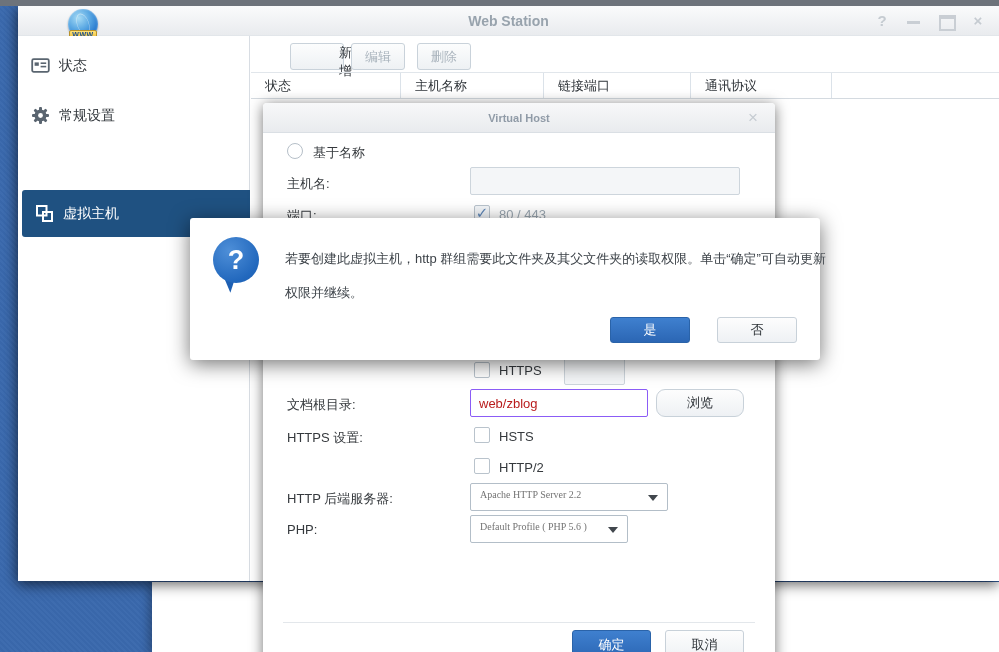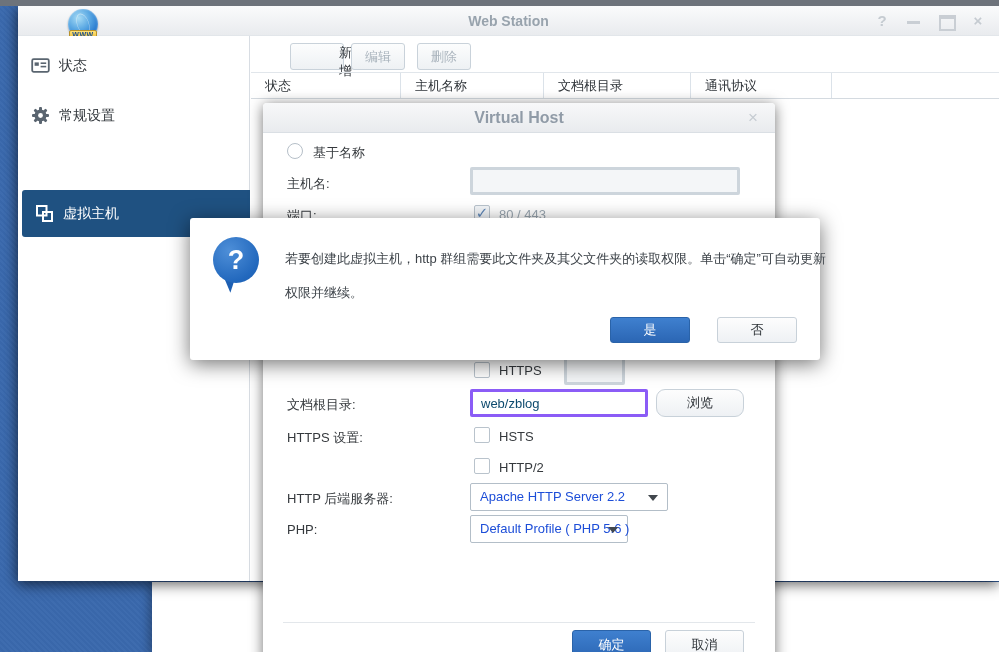--- a/index.html
+++ b/index.html
@@ -55,34 +55,34 @@
   .th { height:100%; line-height:26px; font-size:13px; color:#2e3338; padding-left:14px; border-right:1px solid #dbe2e9; cursor:pointer; }
   
   .btn { border:1px solid #c8d1d9; border-radius:3px; background:linear-gradient(#fdfdfd,#eef1f4);
     font-size:13px; color:#2e3338; cursor:pointer; font-family:inherit; }
   .btn-blue { border:1px solid #2a63a9; border-radius:3px; background:linear-gradient(#3f80cf,#2b66b4);
     color:#fff; font-size:13px; cursor:pointer; font-family:inherit; }
   .checkbox { position:absolute; width:16px; height:16px; background:#fff; border:1px solid #b9c3cc; border-radius:2px; cursor:pointer; }
   .checkbox.checked { background:#f2f5f8; color:#5f87b8; font-size:15px; font-weight:bold; line-height:14px; text-align:center; }
   .radio { position:absolute; width:16px; height:16px; background:#fff; border:1px solid #b6bfc8; border-radius:50%; cursor:pointer; }
   .field-label { position:absolute; font-size:13px; color:#35393d; }
-  .textinput { position:absolute; border:3px solid #8b5cf6; background:#fff; font-size:13px; color:#0c4a6e;
+  .textinput { position:absolute; border:1px solid #8b5cf6; background:#fff; font-size:13px; color:#b91c1c;
     padding:0 8px; font-family:inherit; border-radius:2px; }
   .textinput:disabled, .textinput.disabled { background:#f4f6f8; border-color:#cdd5dc; }
   .dropdown { position:absolute; border:1px solid #b3bec8; background:#fff; border-radius:2px; cursor:pointer; }
-  .dropdown .dval { position:absolute; left:9px; top:5px; font-size:13px; color:#1d4ed8; white-space:nowrap; }
+  .dropdown .dval { position:absolute; left:9px; top:5px; font-size:10px; color:#737373; white-space:nowrap;font-family:Liberation Serif, serif; }
   .dropdown .darrow { position:absolute; right:9px; top:11px; width:0; height:0;
     border-left:5px solid transparent; border-right:5px solid transparent; border-top:6px solid #41474d; }
   
   .vhost { position:absolute; left:263px; top:103px; width:512px; height:580px; background:#fff;
     border-radius:4px 4px 0 0; box-shadow:0 2px 14px rgba(0,0,0,0.55); z-index:3; }
   .vhost-header { position:absolute; left:0; top:0; right:0; height:30px; border-radius:4px 4px 0 0;
     background:linear-gradient(#f7f8f9,#e9ebee); border-bottom:1px solid #dadfe4; }
   .vhost-title { position:absolute; left:0; right:0; top:0; line-height:30px; text-align:center;
-    font-size:16px; font-weight:bold; color:#909ba7; }
+    font-size:11px; font-weight:bold; color:#909ba7; }
   .vhost-close { position:absolute; right:12px; top:5px; width:20px; height:20px; color:#c6ccd2;
     font-size:17px; line-height:20px; text-align:center; cursor:pointer; }
   .divider { position:absolute; height:1px; background:#e3e7eb; }
   
   .confirm { position:absolute; left:190px; top:218px; width:630px; height:142px; background:#fff;
     border-radius:3px; box-shadow:0 4px 20px rgba(0,0,0,0.55); z-index:4; }
   .qbubble { position:absolute; left:23px; top:19px; width:46px; height:46px; }
   .qbubble .circ { position:absolute; inset:0; border-radius:50%;
     background:radial-gradient(circle at 35% 30%, #4e8fd8, #2268bd 70%, #1c5cae 100%);
     color:#fff; font-size:27px; font-weight:bold; text-align:center; line-height:46px; }
@@ -156,21 +156,21 @@
 
   <div class="content">
     <div class="toolbar">
       <button class="tbtn" style="left:39px;padding-left:48px;">新增</button>
       <button class="tbtn" style="left:100px;" disabled="">编辑</button>
       <button class="tbtn" style="left:166px;" disabled="">删除</button>
     </div>
     <div class="thead">
       <div class="th" style="width:150px;">状态</div>
       <div class="th" style="width:143px;">主机名称</div>
-      <div class="th" style="width:147px;">文档根目录</div>
+      <div class="th" style="width:147px;">链接端口</div>
       <div class="th" style="width:141px;">通讯协议</div>
       <div class="th" style="flex:1; border-right:none;"></div>
     </div>
   </div>
 </div>
 
 <div class="vhost">
   <div class="vhost-header">
     <div class="vhost-title">Virtual Host</div>
     <div class="vhost-close">×</div>

